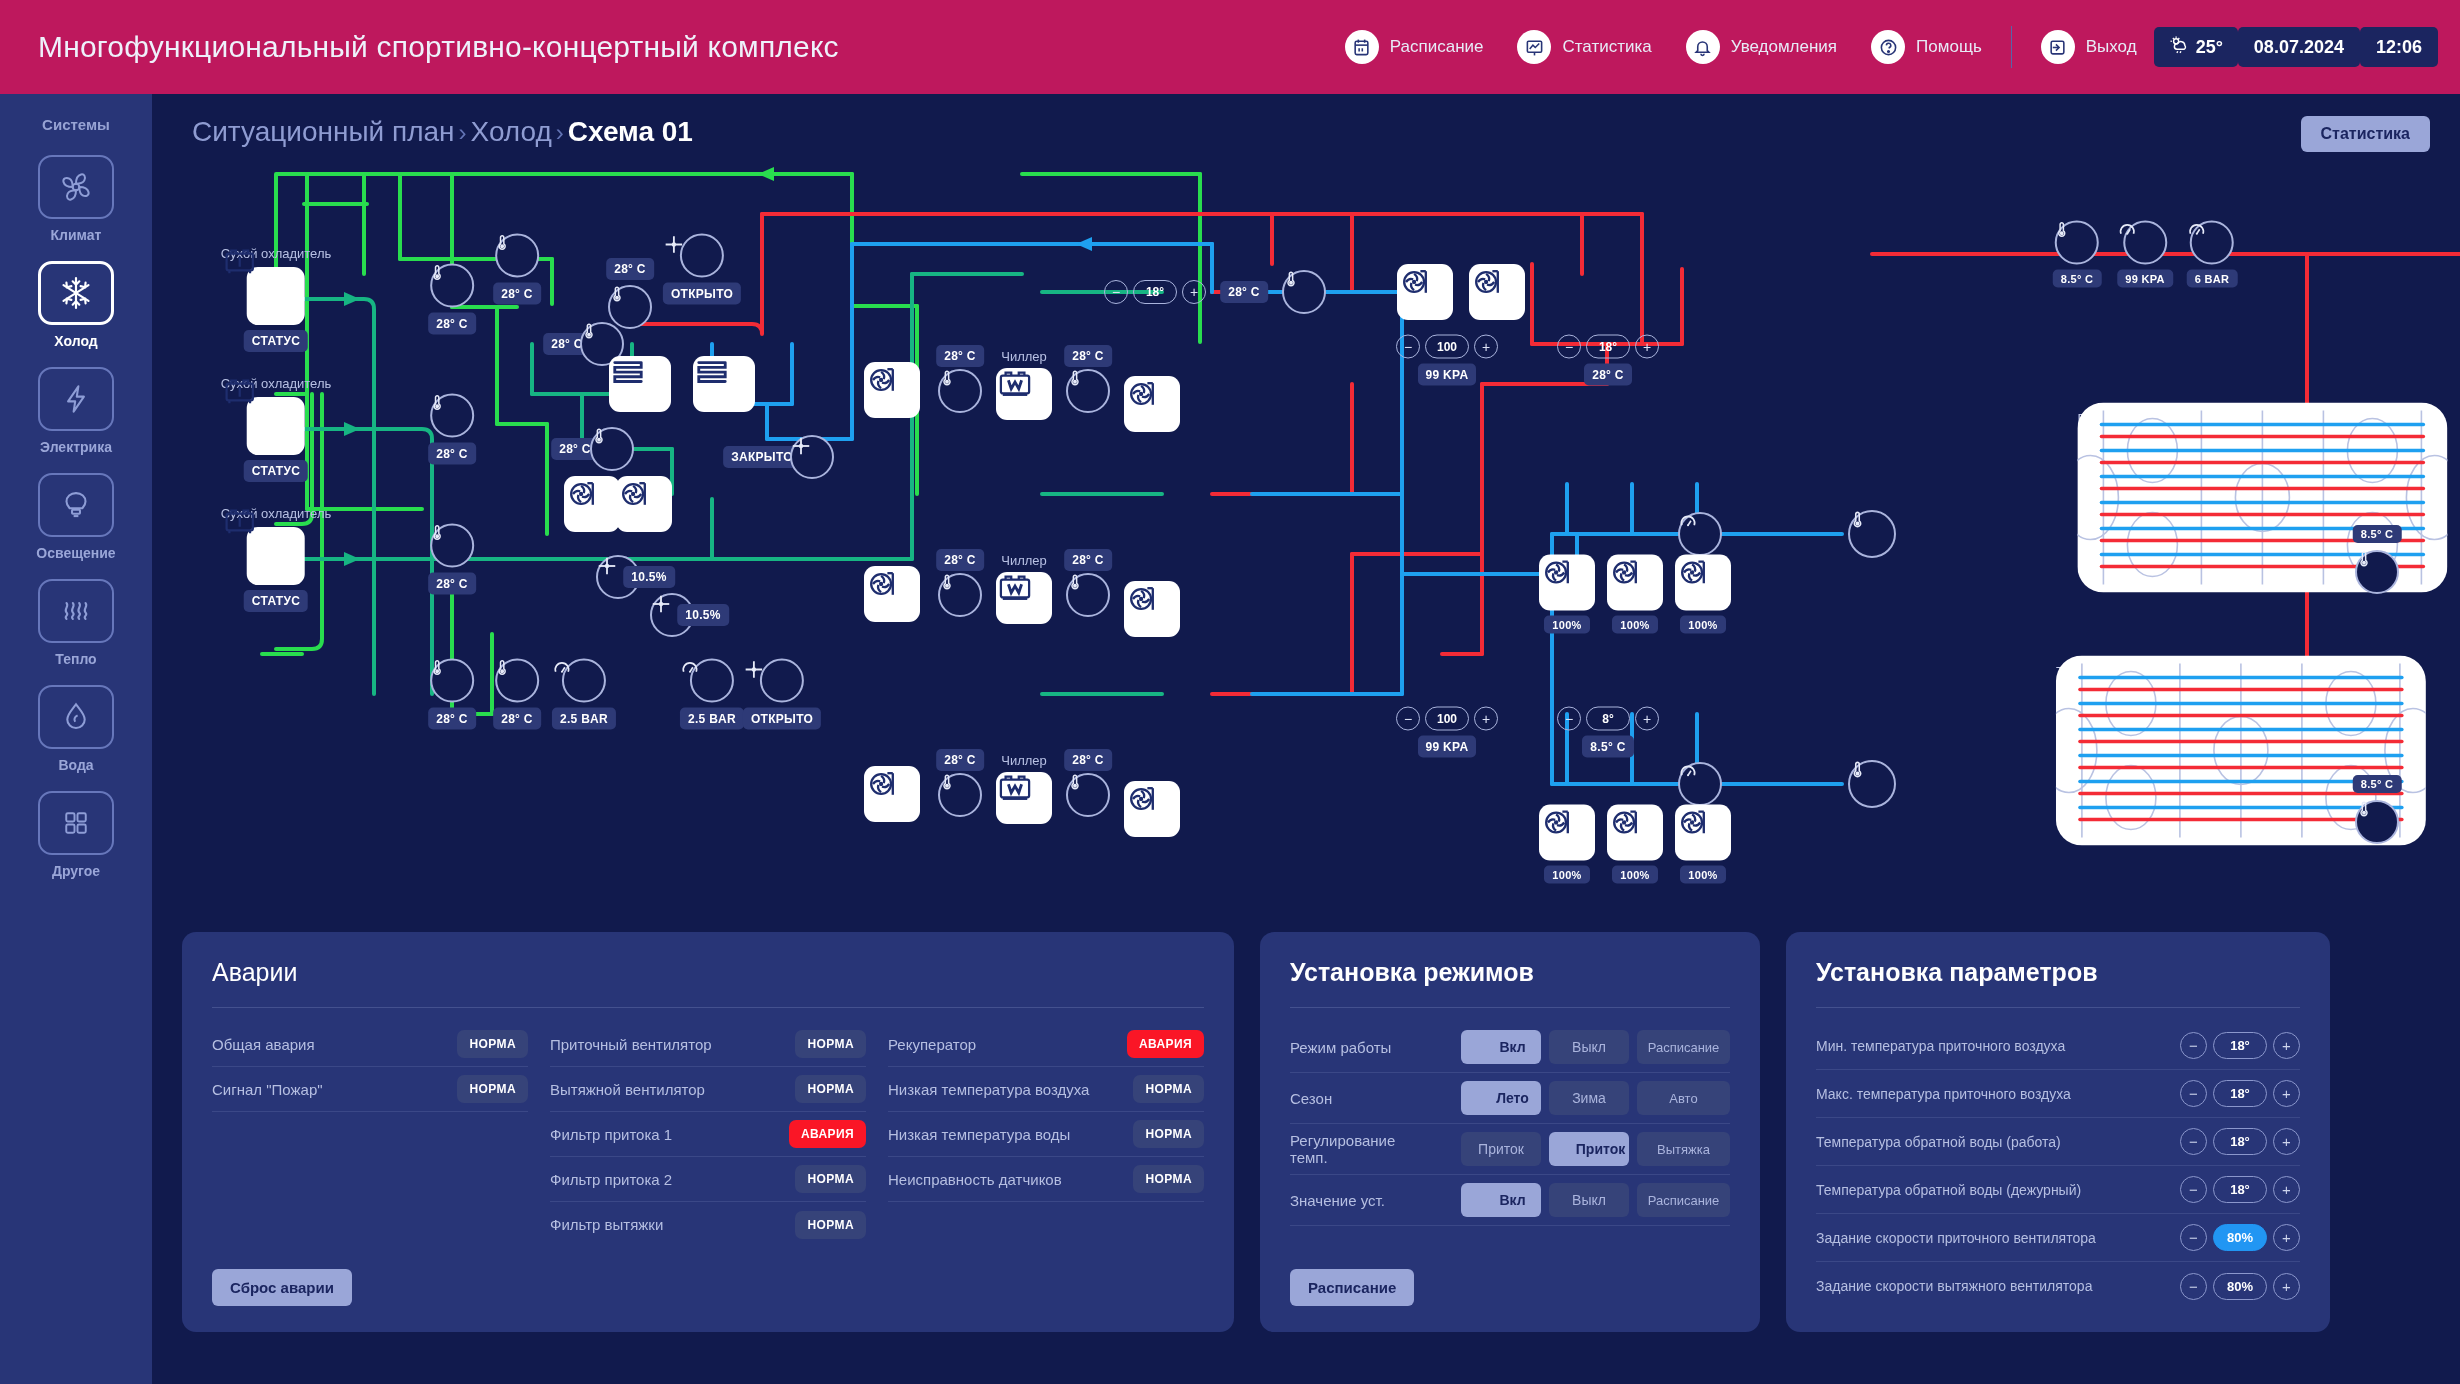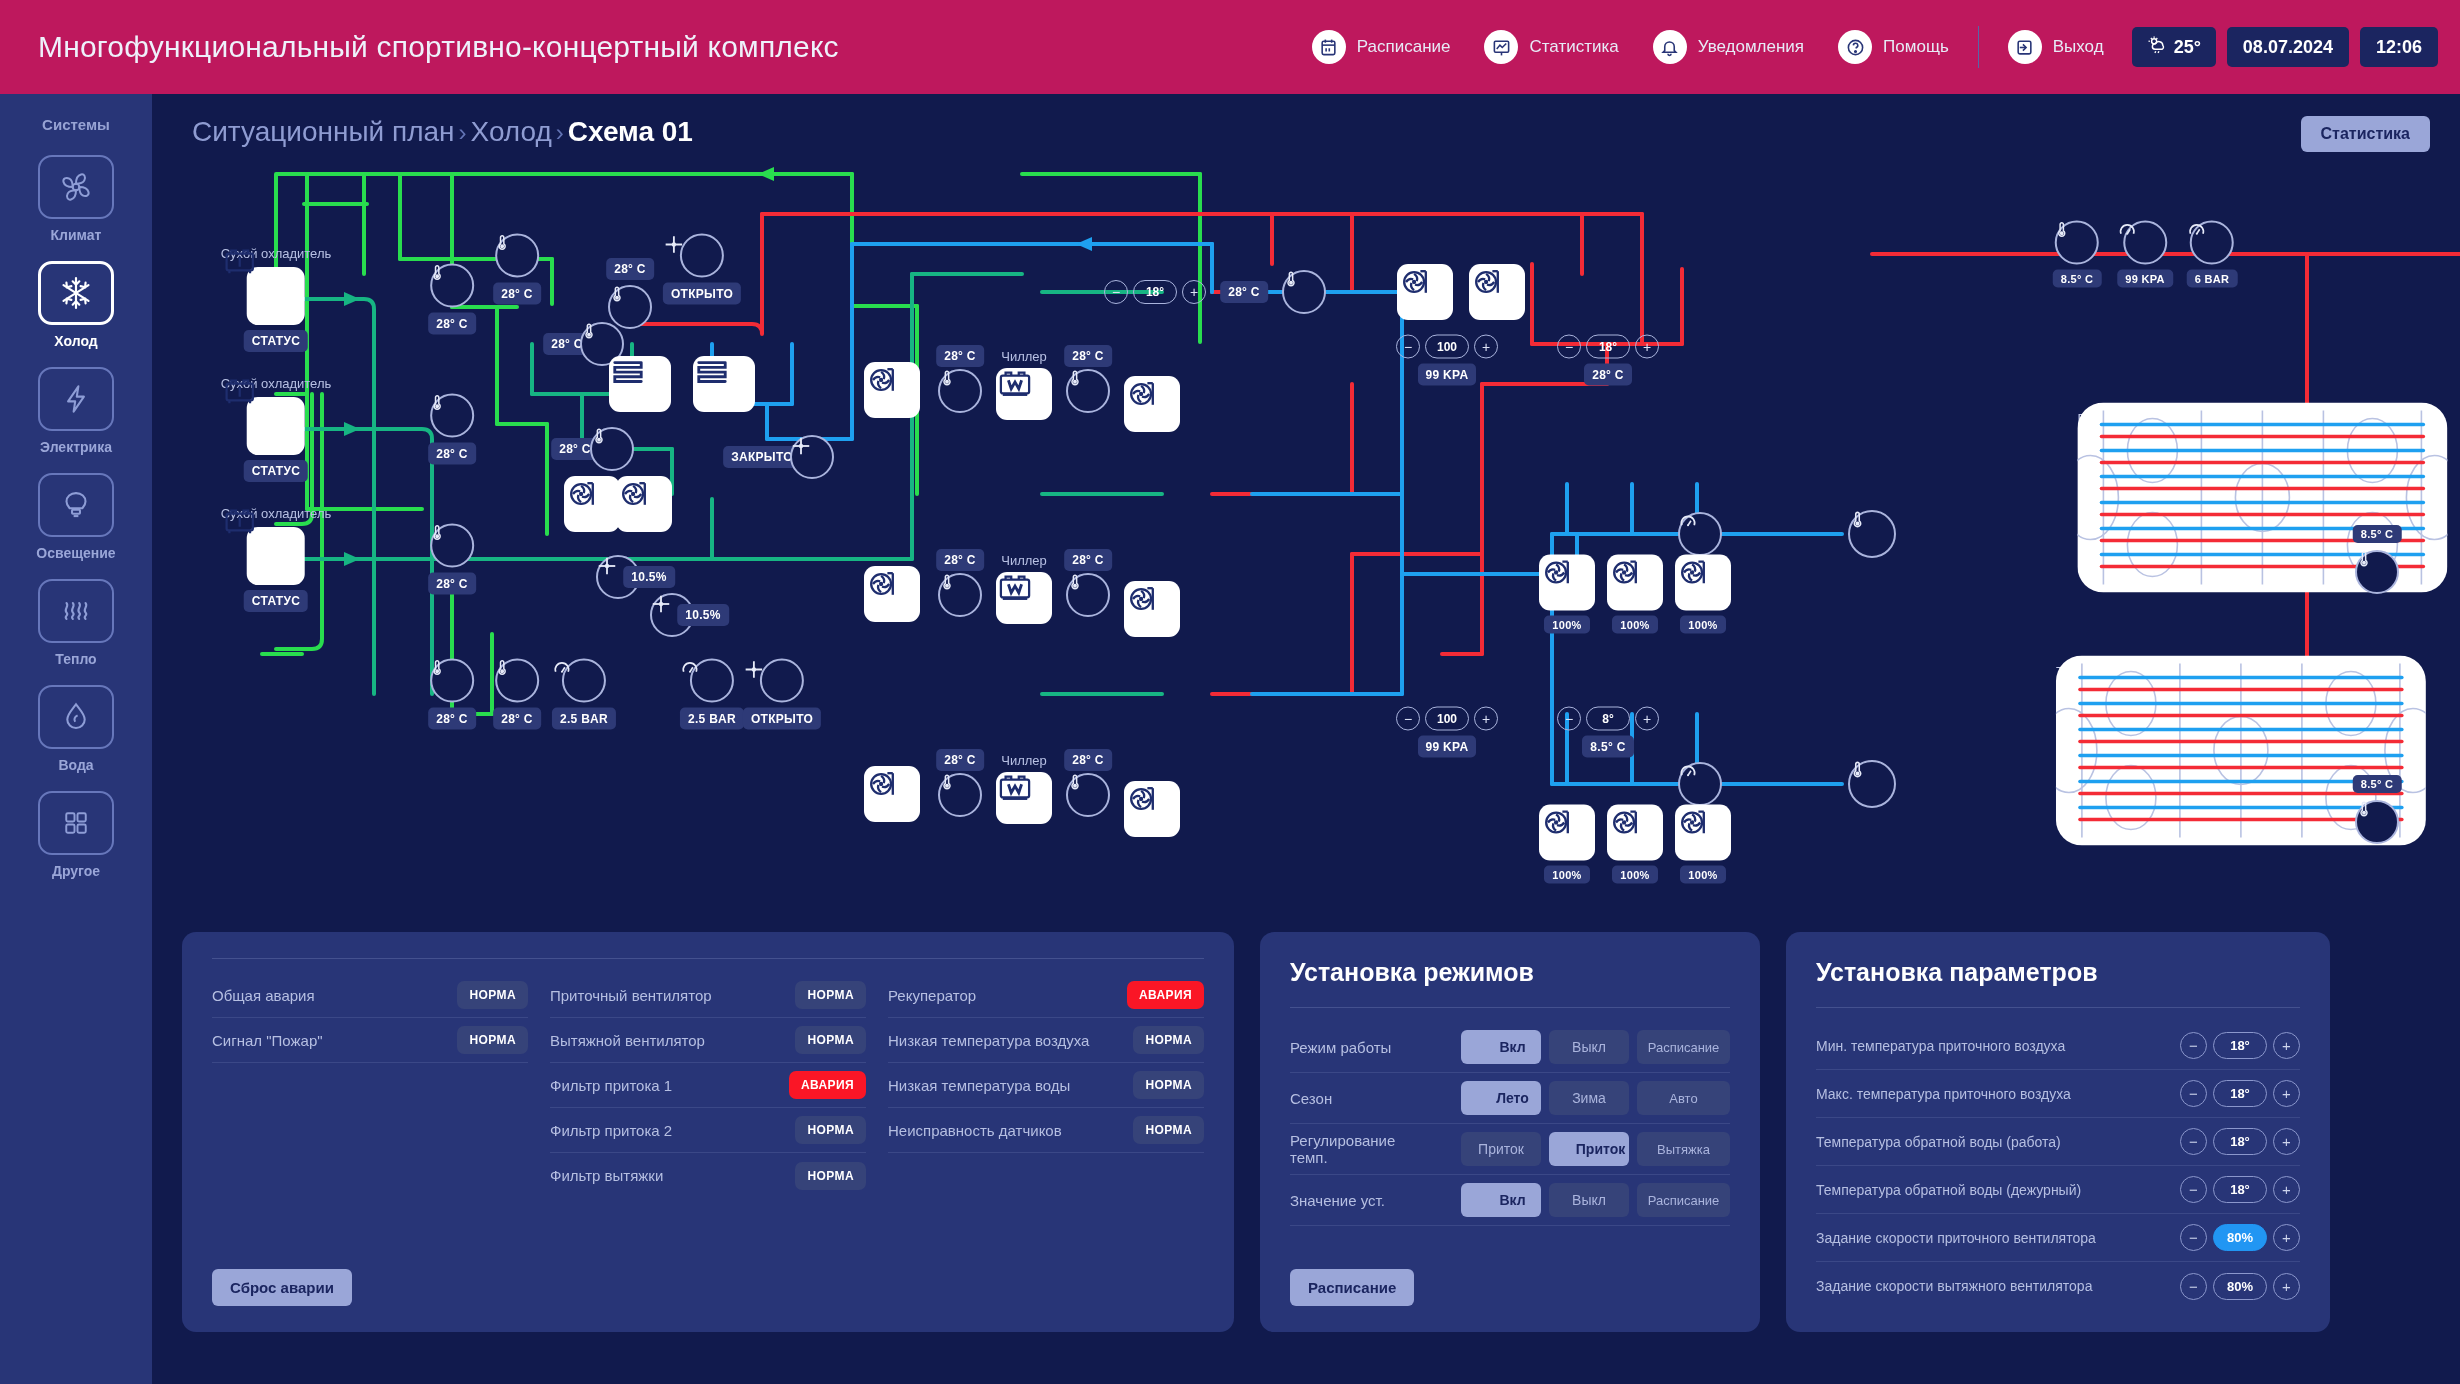--- a/index.html
+++ b/index.html
@@ -30,21 +30,21 @@
     width: 34px; height: 34px; border-radius: 50%;
     background: #ffffff; color: #283577;
     display: flex; align-items: center; justify-content: center;
     flex: 0 0 auto;
   }
   .hdr-ico svg { display: block; }
   .hdr-sep { width: 1px; height: 42px; background: #5566a8; margin: 0 12px; }
   .hdr-chip {
     background: #1b2560; color: #fff; font-size: 18px; font-weight: bold;
     border-radius: 5px; height: 40px; display: flex; align-items: center;
-    justify-content: center; padding: 0 16px; margin-left: 11px;
+    justify-content: center; padding: 0 16px; margin-left: 0;
     white-space: nowrap;
   }
   .hdr-chip.weather { gap: 8px; padding: 0 15px; }
   .hdr-chip:last-child { margin-right: 22px; }
 
   
   .sidebar {
     position: absolute; top: 94px; left: 0; width: 152px; height: 1290px;
     background: #283577; padding-top: 22px;
     display: flex; flex-direction: column; align-items: center;
@@ -1236,20 +1236,21 @@
           <path d="M12 3a2.2 2.2 0 0 1 2.2 2.2v8.5a4 4 0 1 1-4.4 0V5.2A2.2 2.2 0 0 1 12 3z"></path>
           <circle cx="12" cy="17" r="1.6" fill="currentColor"></circle>
         </svg>
       </div>
     </div>
   </div>
 
   <div class="panels">
 
     <div class="panel panel-alarms">
+      <h2>Аварии</h2>
       <div class="rule"></div>
       <div class="alarm-cols">
         <div class="alarm-col">
           <div class="alarm-row">
             <span class="alarm-label">Общая авария</span>
             <span class="badge norm">НОРМА</span>
           </div>
           <div class="alarm-row">
             <span class="alarm-label">Сигнал "Пожар"</span>
             <span class="badge norm">НОРМА</span>

